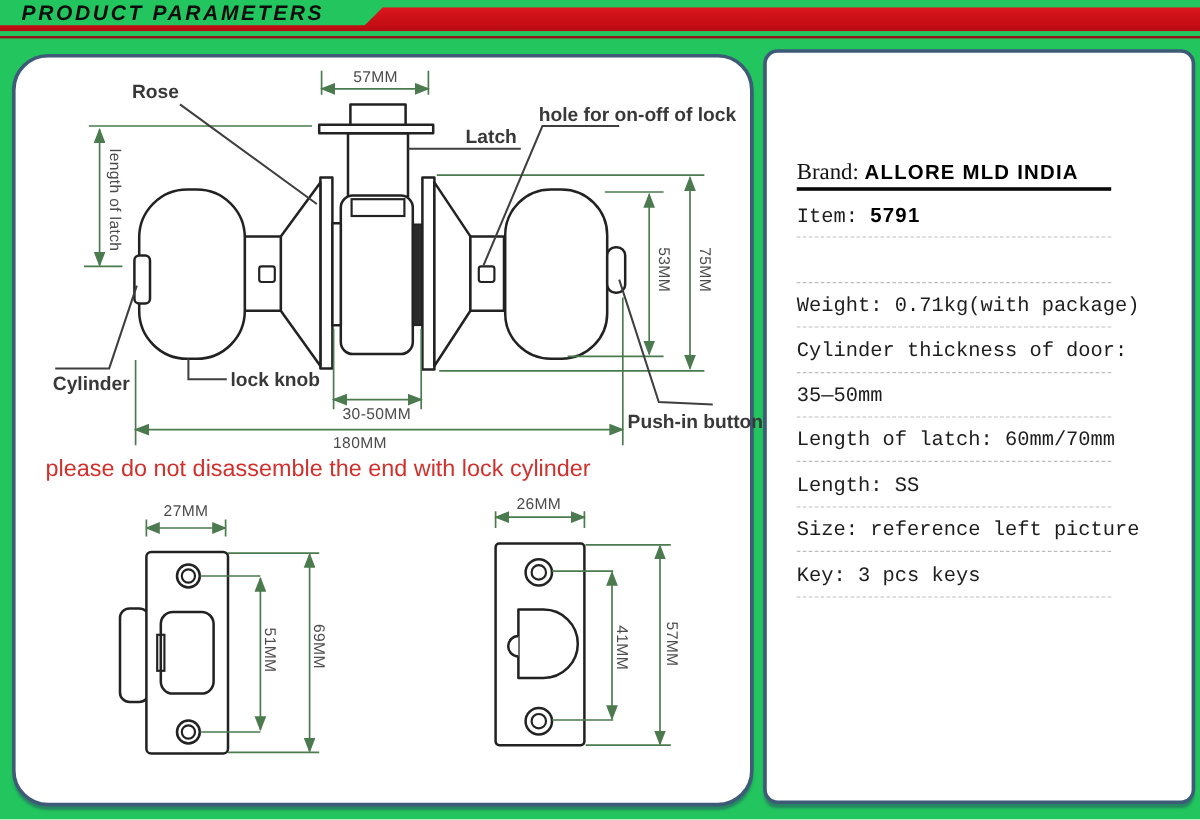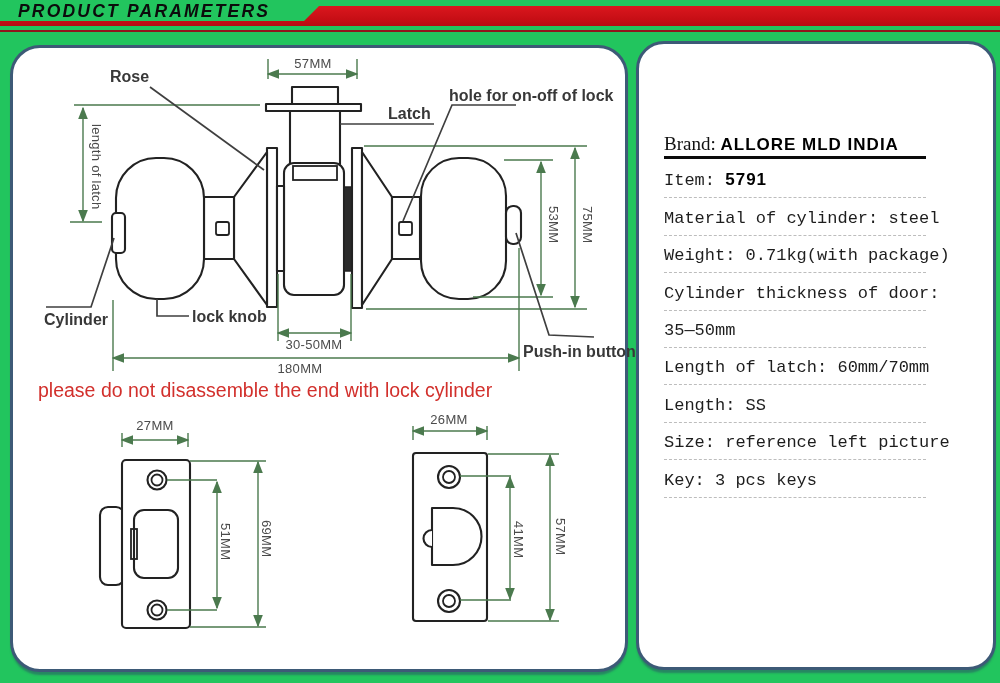--- a/index.html
+++ b/index.html
@@ -9,21 +9,21 @@
   .title{position:absolute;left:18px;top:1px;font-size:17.5px;font-weight:900;font-style:italic;
          letter-spacing:2.2px;color:#0c0c0c;white-space:nowrap;z-index:3;}
   .red-band{position:absolute;left:0;top:0;width:1000px;height:35px;z-index:2;
          background:linear-gradient(180deg,#e41b22 0%,#c40d14 60%,#9c0a10 100%);
          clip-path:polygon(319px 6px,1000px 6px,1000px 26px,0px 26px,0px 21px,304px 21px);}
   .maroon-line{position:absolute;left:0;top:30px;width:1000px;height:2px;background:#8f161c;z-index:2;}
   
   .panel{position:absolute;background:#fff;border:3px solid #3d5a77;
          box-shadow:0 4px 2px -1px rgba(43,71,102,.5);}
   .panel.left{left:10px;top:45px;width:612px;height:621px;border-radius:30px;}
-  .panel.right{left:636px;top:41px;width:354px;height:623px;border-radius:28px;}
+  .panel.right{left:636px;top:41px;width:354px;height:623px;border-radius:12px;}
   
   .spec-list{position:absolute;left:25px;top:89px;width:300px;}
   .spec-row{position:relative;height:37.4px;font:17px "Liberation Mono",monospace;
             color:#1d1d1d;white-space:nowrap;line-height:21px;}
   .spec-row .sep{position:absolute;left:0;top:27px;width:262px;border-top:1.6px dashed #bdbdbd;}
   .spec-row.solid .sep{border-top:3px solid #0a0a0a;top:23px;width:262px;}
   .seg-serif{font:19px "Liberation Serif",serif;color:#111;}
   .seg-bold{font:800 17px "Liberation Sans",sans-serif;letter-spacing:1px;color:#000;}
   
   svg.overlay{position:absolute;left:0;top:0;z-index:4;pointer-events:none;}
@@ -44,21 +44,21 @@
   <div class="title">PRODUCT PARAMETERS</div>
   <div class="red-band"></div>
   <div class="maroon-line"></div>
 
   <div class="panel left"></div>
 
   <div class="panel right">
     <div class="spec-list">
         <div class="spec-row solid"><span class="seg-serif">Brand: </span><span class="seg-bold">ALLORE MLD INDIA</span><i class="sep"></i></div>
         <div class="spec-row"><span class="seg-plain">Item: </span><span class="seg-bold">5791</span><i class="sep"></i></div>
-        <div class="spec-row"><span class="seg-plain">Material of cylinder: steel</span><i class="sep"></i></div>
+        <div class="spec-row"><i class="sep"></i></div>
         <div class="spec-row"><span class="seg-plain">Weight: 0.71kg(with package)</span><i class="sep"></i></div>
         <div class="spec-row"><span class="seg-plain">Cylinder thickness of door:</span><i class="sep"></i></div>
         <div class="spec-row"><span class="seg-plain">35—50mm</span><i class="sep"></i></div>
         <div class="spec-row"><span class="seg-plain">Length of latch: 60mm/70mm</span><i class="sep"></i></div>
         <div class="spec-row"><span class="seg-plain">Length: SS</span><i class="sep"></i></div>
         <div class="spec-row"><span class="seg-plain">Size: reference left picture</span><i class="sep"></i></div>
         <div class="spec-row"><span class="seg-plain">Key: 3 pcs keys</span><i class="sep"></i></div>
       </div>
   </div>
 

